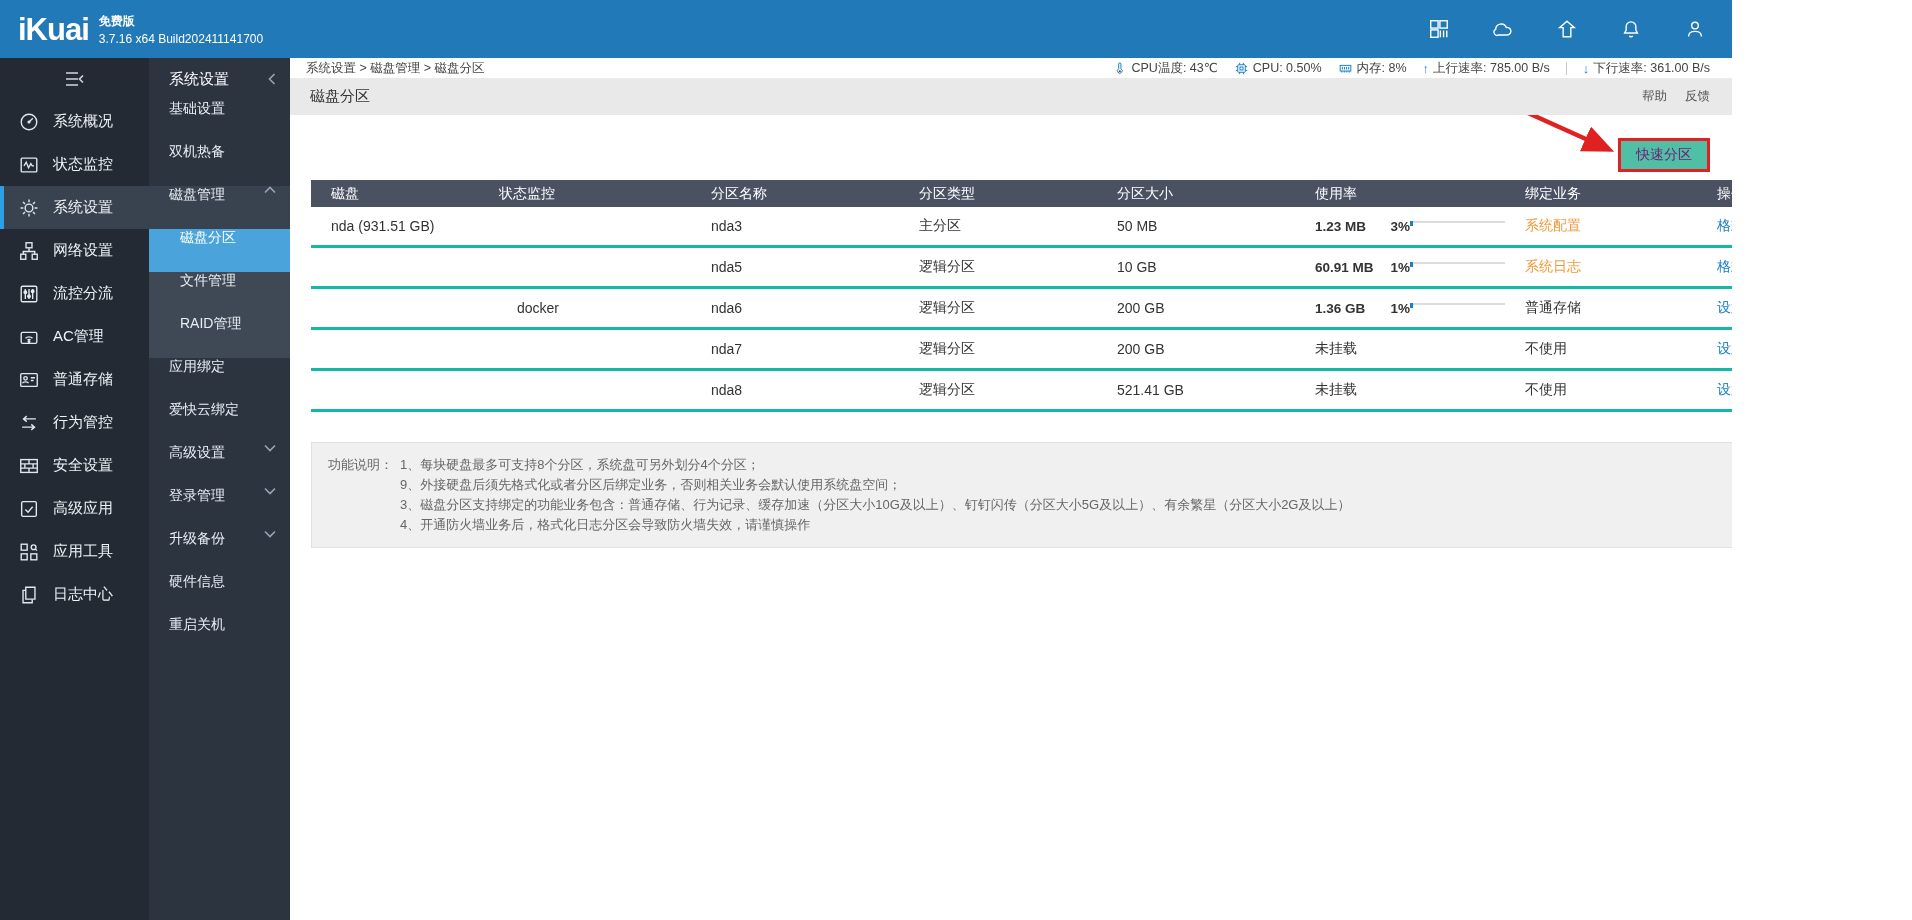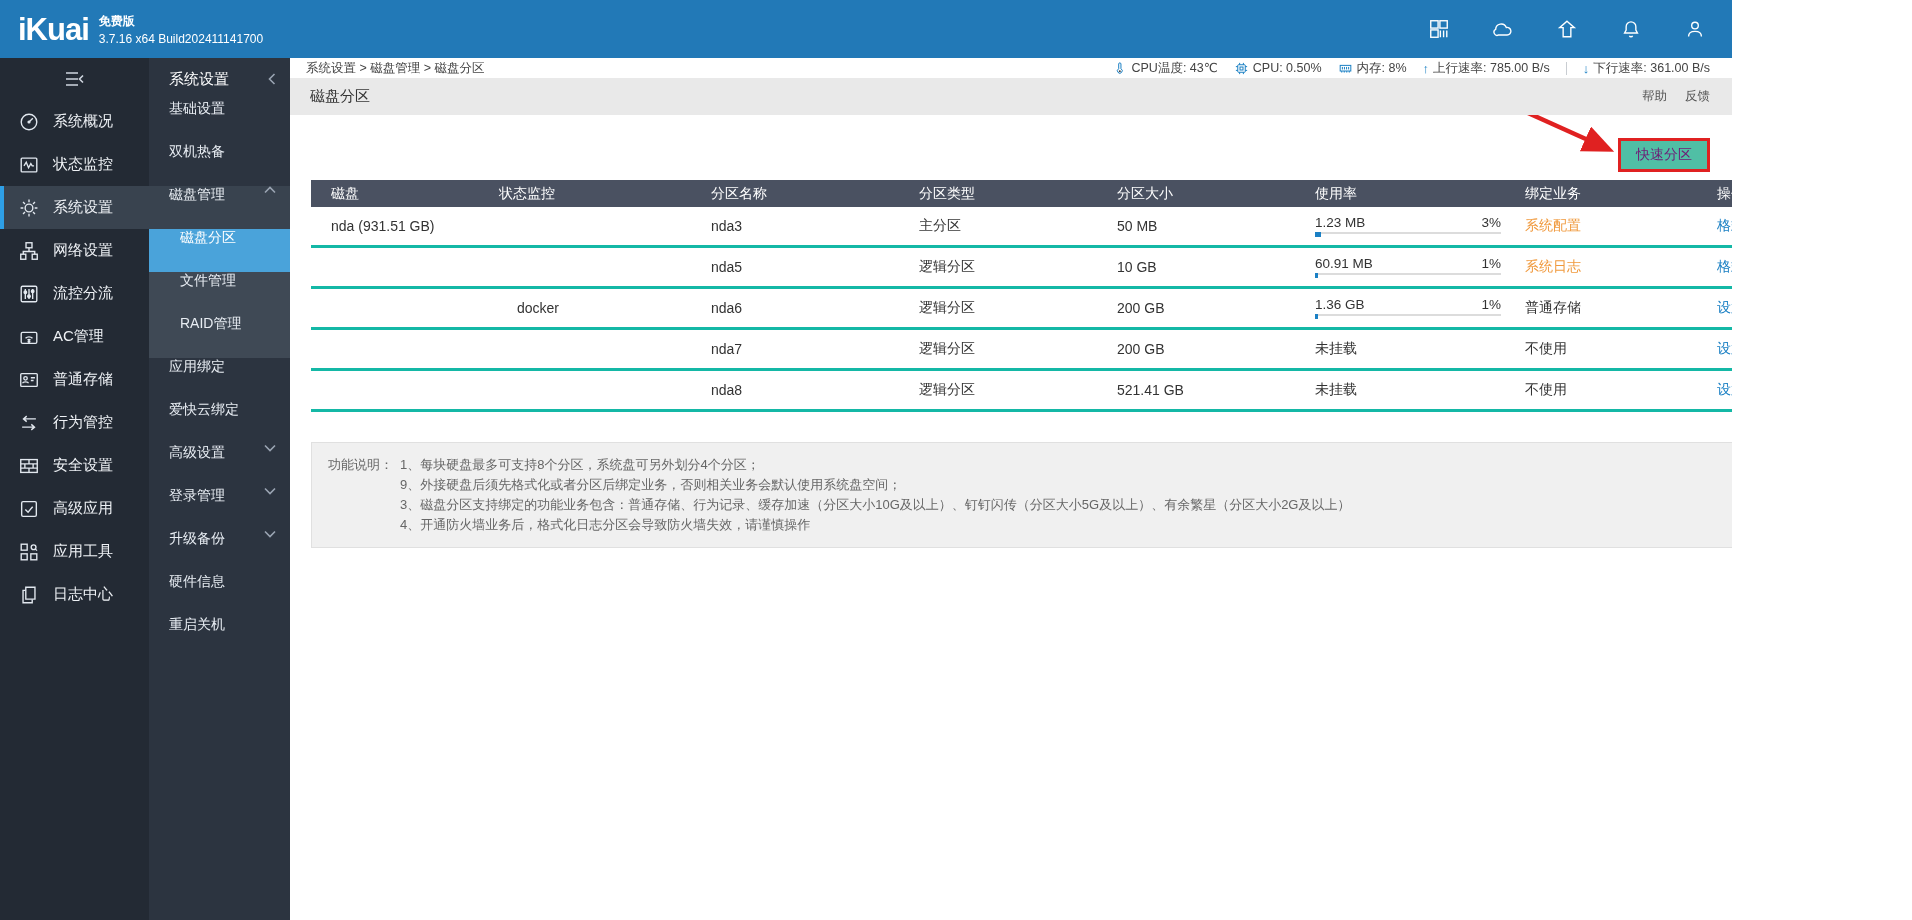--- a/index.html
+++ b/index.html
@@ -67,21 +67,21 @@
   .anno-arrow{position:absolute;top:-6px;right:104px;width:104px;height:52px;pointer-events:none;}
 
   
   .tbl{margin-top:8px;width:1580px;}
   .tr{display:flex;align-items:center;height:41px;border-bottom:3px solid #14b8a6;font-size:14px;color:#333;}
   .thead{height:27px;background:var(--slate);color:#fff;border-bottom:none;}
   .td{padding-left:20px;flex:0 0 auto;overflow:hidden;white-space:nowrap;}
   .c0{width:168px;} .c1{width:212px;} .c2{width:208px;} .c3{width:198px;}
   .c4{width:198px;} .c5{width:210px;} .c6{width:192px;} .c7{width:194px;}
   .td.mount{padding-left:38px;}
-  .usage{display:flex;flex-direction:column;}
+  .usage{display:flex;flex-direction:row;font-weight:bold;}
   .usage-top{display:flex;justify-content:space-between;width:186px;font-size:13.5px;}
   .bar{position:relative;width:186px;height:5px;margin-top:2px;}
   .bar .track{position:absolute;left:0;top:0;height:2px;width:100%;background:#dcdcdc;}
   .bar .fill{position:absolute;left:0;top:0;height:5px;background:var(--link);min-width:3px;}
   .svc-orange{color:var(--orange);cursor:pointer;}
   .link{color:var(--link);cursor:pointer;margin-right:10px;}
   .link:last-child{margin-right:0;}
 
   
   .note{margin-top:30px;width:1580px;background:var(--noteBg);border:1px solid var(--noteBorder);padding:12px 16px;display:flex;font-size:13px;color:#666;line-height:20px;}

